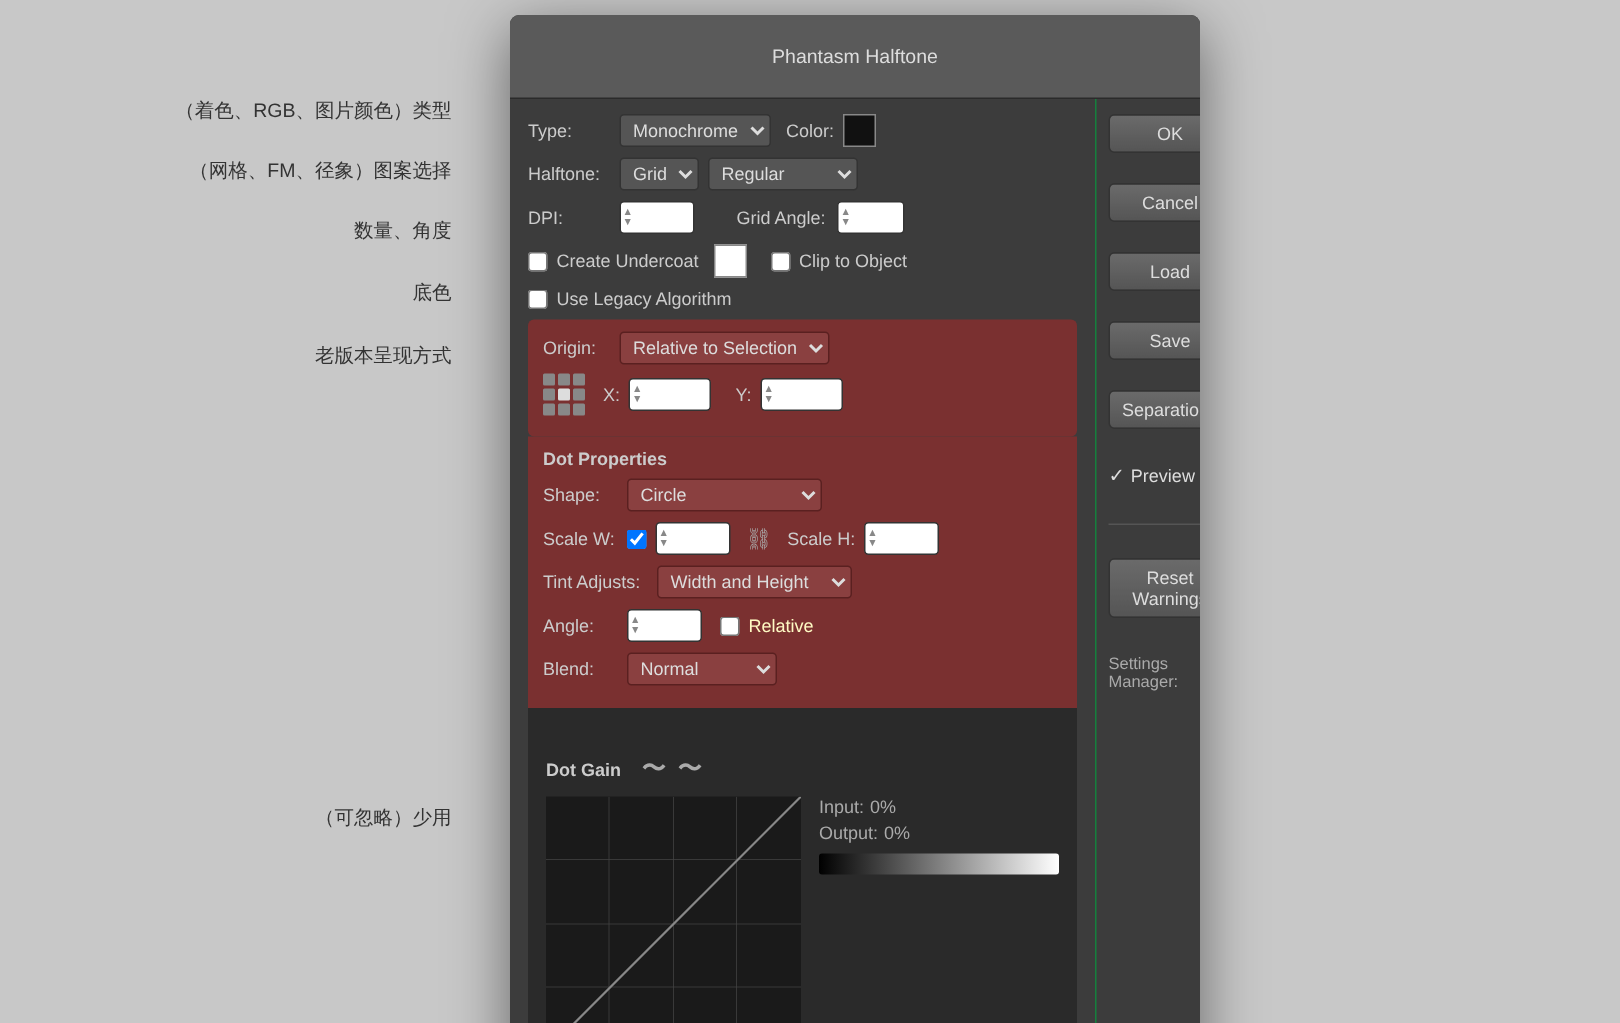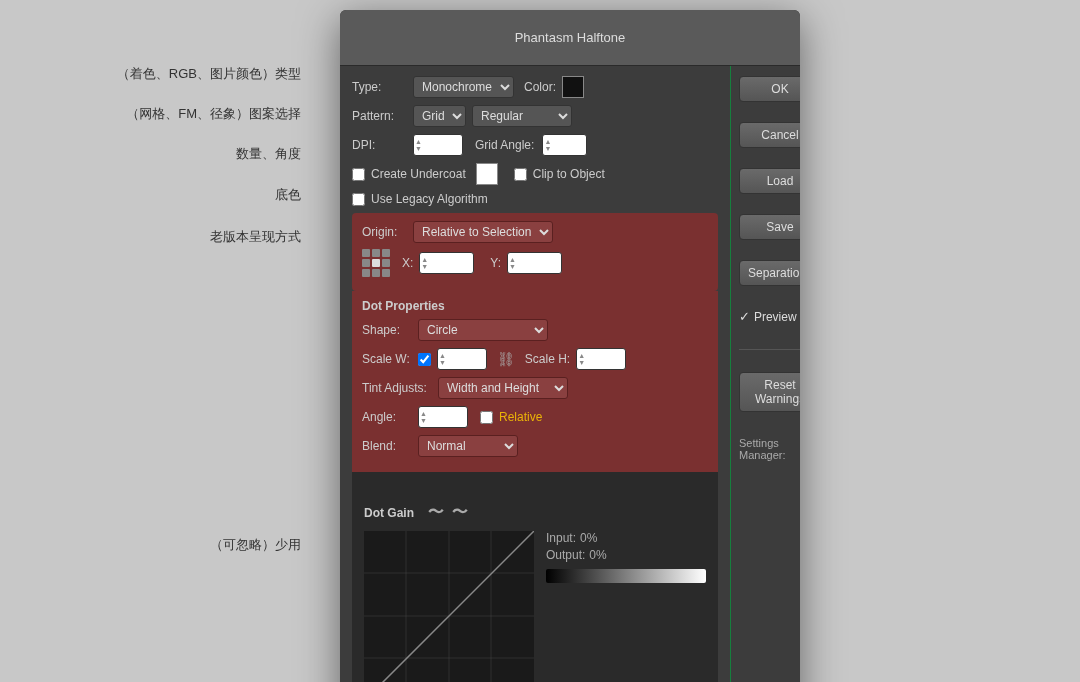--- a/index.html
+++ b/index.html
@@ -317,39 +317,39 @@
       <div class="form-row">
         <label>Type:</label>
         <select>
           <option>Monochrome</option>
         </select>
         <span style="color:#ccc; margin-left:4px;">Color:</span>
         <div class="color-swatch"></div>
       </div>
 
       <div class="form-row">
-        <label>Pattern:</label>
+        <label>Halftone:</label>
         <select>
           <option>Grid</option>
         </select>
         <select style="width:100px;">
           <option>Regular</option>
         </select>
       </div>
 
       <div class="form-row">
         <label>DPI:</label>
         <div class="spinner-input">
           <div class="spinner-arrows">
             <span class="spinner-arrow">▲</span>
             <span class="spinner-arrow">▼</span>
           </div>
           <input type="text" style="width: 50px;">
         </div>
-        <span style="color:#ccc; margin-left:6px;">Grid Angle:</span>
+        <span style="color:#ccc; margin-left:22px;">Grid Angle:</span>
         <div class="spinner-input" style="margin-left:2px;">
           <div class="spinner-arrows">
             <span class="spinner-arrow">▲</span>
             <span class="spinner-arrow">▼</span>
           </div>
           <input type="text" style="width: 45px;">
         </div>
       </div>
 
       <div class="form-row">
@@ -445,21 +445,21 @@
         <div class="form-row">
           <span style="color:#ccc; min-width:50px;">Angle:</span>
           <div class="spinner-input">
             <div class="spinner-arrows">
               <span class="spinner-arrow">▲</span>
               <span class="spinner-arrow">▼</span>
             </div>
             <input type="text" style="width: 50px;">
           </div>
           <input type="checkbox" style="margin-left: 6px;">
-          <span style="color:#eab308;">Relative</span>
+          <span style="color:#fef9c3;">Relative</span>
         </div>
 
         <div class="form-row">
           <span style="color:#ccc; min-width:50px;">Blend:</span>
           <select style="background:#8a4040; border-color:#5a2020; color:#ddd; width:100px;">
             <option>Normal</option>
           </select>
         </div>
       </div>
 

